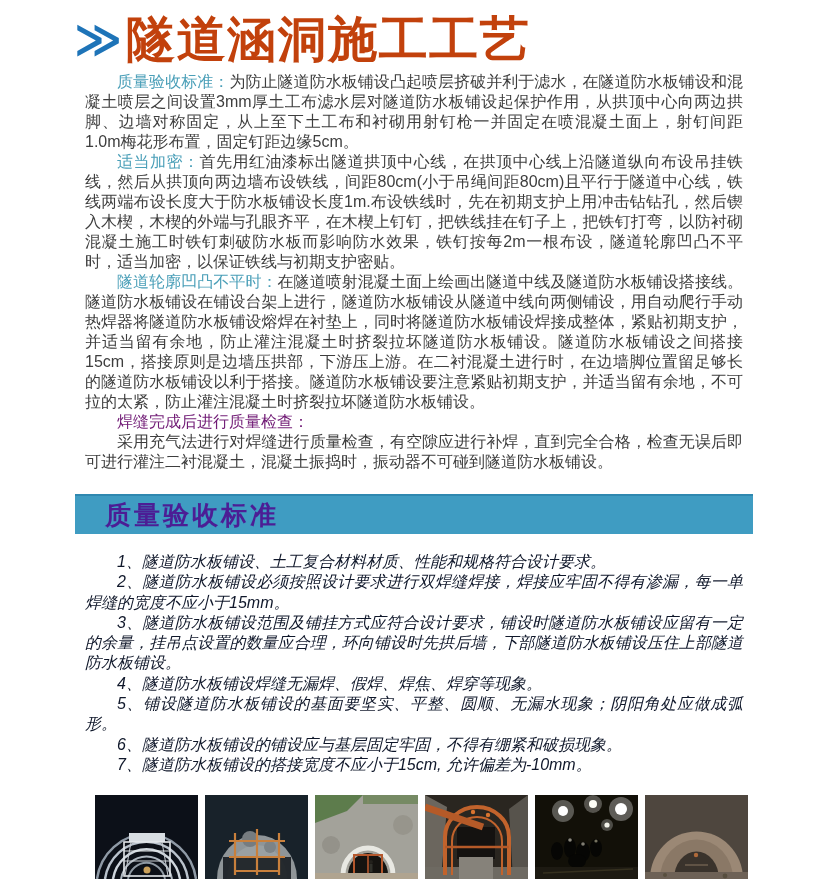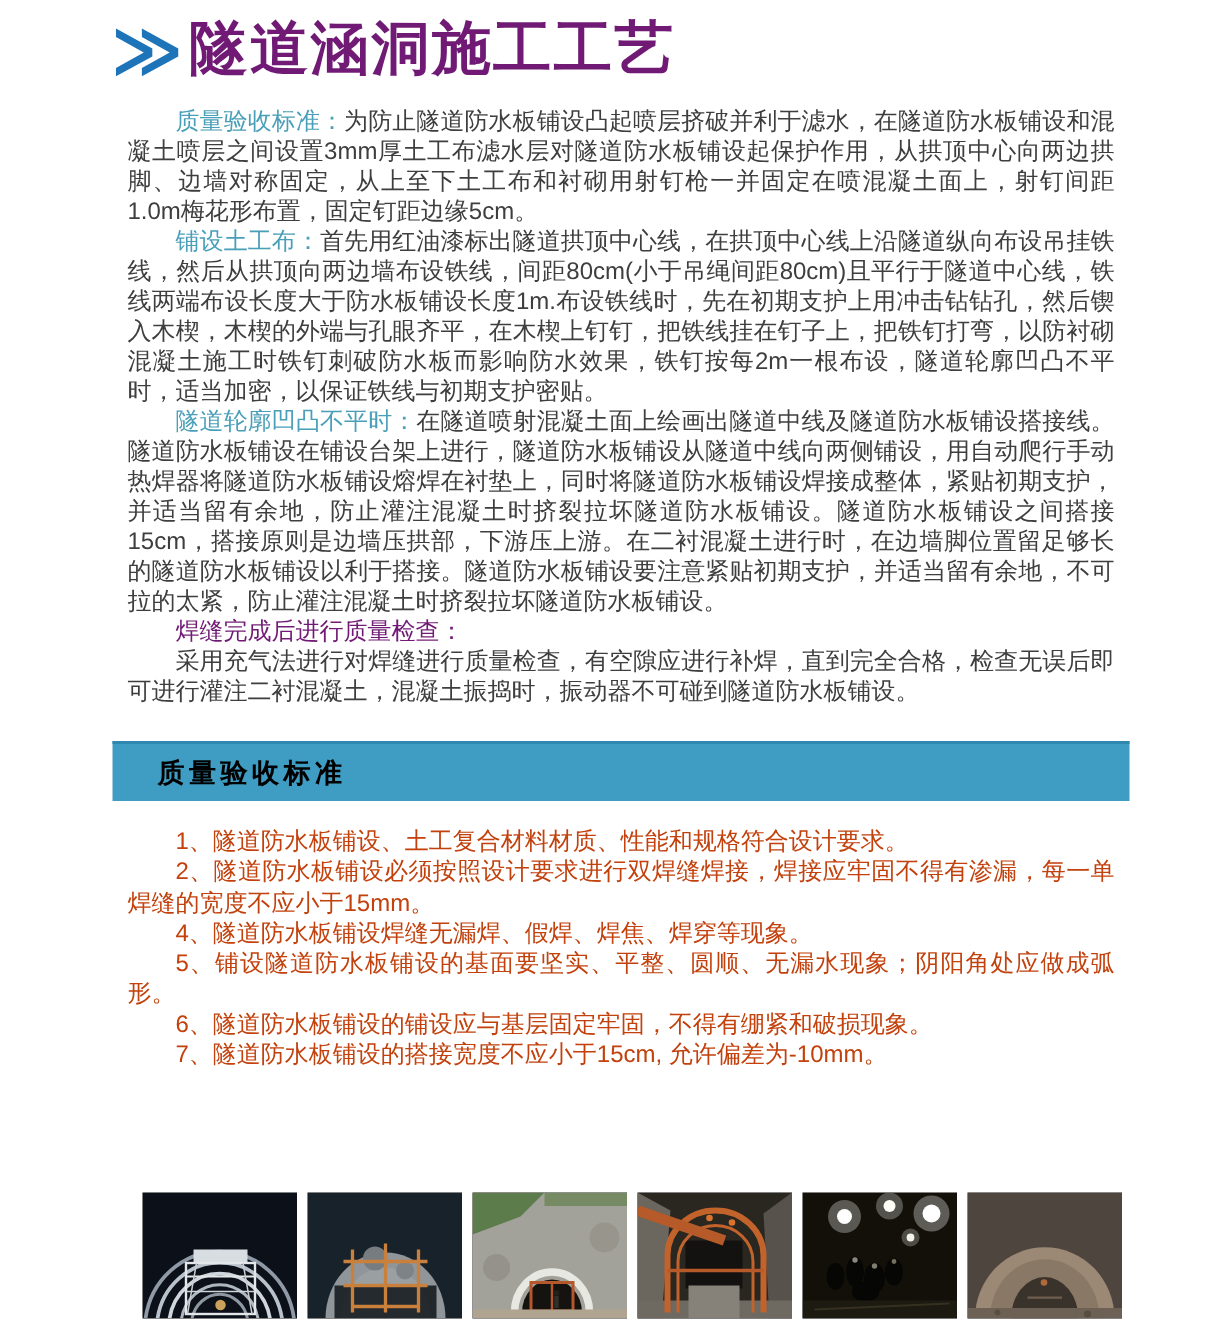--- a/index.html
+++ b/index.html
@@ -3,66 +3,67 @@
 <meta charset="utf-8">
 <style>
   html,body{margin:0;padding:0;background:#ffffff;}
   .page{
     position:relative;width:818px;height:894px;background:#ffffff;overflow:hidden;
     font-family:"Liberation Sans","DejaVu Sans",sans-serif;
   }
   
   .title-row{position:absolute;left:74px;top:10px;display:flex;align-items:center;}
   .chev{color:#1e74b8;font-size:46px;font-weight:700;line-height:1;margin-right:8px;letter-spacing:-4px;}
-  .title{margin:0;color:#701a75;font-size:39px;font-weight:700;letter-spacing:1.5px;line-height:1.2;}
+  .title{margin:0;color:#c2410c;font-size:49px;font-weight:700;letter-spacing:1.5px;line-height:1.2;}
   
   .content{position:absolute;left:85px;top:72px;width:658px;color:#3e3e3e;
     font-size:16px;line-height:20px;text-align:justify;}
   .content p{margin:0;text-indent:2em;}
   .lead{color:#4a9fb8;}
   .lead-line{color:#701a75;}
   
   .banner{position:absolute;left:75px;top:494px;width:678px;height:40px;
     background:#3f9cc2;border-top:2px solid #2f88b0;box-sizing:border-box;
     display:flex;align-items:center;}
-  .banner-text{color:#000000;font-size:18px;font-weight:700;letter-spacing:3px;margin-left:30px;}
+  .banner-text{color:#4c1d95;font-size:26px;font-weight:700;letter-spacing:3px;margin-left:30px;}
   
-  .standards{position:absolute;left:85px;top:552px;width:658px;color:#c2410c;
-    font-size:16px;line-height:20.3px;text-align:justify;}
+  .standards{position:absolute;left:85px;top:552px;width:658px;color:#0f172a;
+    font-size:16px;line-height:20.3px;text-align:justify;font-style:italic;}
   .standards p{margin:0;text-indent:2em;}
   
   .photos{position:absolute;left:95px;top:795px;display:flex;gap:7px;}
   .photo{width:103px;height:84px;overflow:hidden;background:#222;}
   .photo svg{display:block;}
 </style>
 </head>
 <body>
 
 <div class="page">
 
   <header class="title-row">
     <span class="chev">≫</span>
     <h1 class="title">隧道涵洞施工工艺</h1>
   </header>
 
   <main class="content">
     <p><span class="lead">质量验收标准：</span><span>为防止隧道防水板铺设凸起喷层挤破并利于滤水，在隧道防水板铺设和混凝土喷层之间设置3mm厚土工布滤水层对隧道防水板铺设起保护作用，从拱顶中心向两边拱脚、边墙对称固定，从上至下土工布和衬砌用射钉枪一并固定在喷混凝土面上，射钉间距1.0m梅花形布置，固定钉距边缘5cm。</span></p>
-    <p><span class="lead">铺设土工布：</span><span>首先用红油漆标出隧道拱顶中心线，在拱顶中心线上沿隧道纵向布设吊挂铁线，然后从拱顶向两边墙布设铁线，间距80cm(小于吊绳间距80cm)且平行于隧道中心线，铁线两端布设长度大于防水板铺设长度1m.布设铁线时，先在初期支护上用冲击钻钻孔，然后锲入木楔，木楔的外端与孔眼齐平，在木楔上钉钉，把铁线挂在钉子上，把铁钉打弯，以防衬砌混凝土施工时铁钉刺破防水板而影响防水效果，铁钉按每2m一根布设，隧道轮廓凹凸不平时，适当加密，以保证铁线与初期支护密贴。</span></p>
+    <p><span class="lead">适当加密：</span><span>首先用红油漆标出隧道拱顶中心线，在拱顶中心线上沿隧道纵向布设吊挂铁线，然后从拱顶向两边墙布设铁线，间距80cm(小于吊绳间距80cm)且平行于隧道中心线，铁线两端布设长度大于防水板铺设长度1m.布设铁线时，先在初期支护上用冲击钻钻孔，然后锲入木楔，木楔的外端与孔眼齐平，在木楔上钉钉，把铁线挂在钉子上，把铁钉打弯，以防衬砌混凝土施工时铁钉刺破防水板而影响防水效果，铁钉按每2m一根布设，隧道轮廓凹凸不平时，适当加密，以保证铁线与初期支护密贴。</span></p>
     <p><span class="lead">隧道轮廓凹凸不平时：</span><span>在隧道喷射混凝土面上绘画出隧道中线及隧道防水板铺设搭接线。隧道防水板铺设在铺设台架上进行，隧道防水板铺设从隧道中线向两侧铺设，用自动爬行手动热焊器将隧道防水板铺设熔焊在衬垫上，同时将隧道防水板铺设焊接成整体，紧贴初期支护，并适当留有余地，防止灌注混凝土时挤裂拉坏隧道防水板铺设。隧道防水板铺设之间搭接15cm，搭接原则是边墙压拱部，下游压上游。在二衬混凝土进行时，在边墙脚位置留足够长的隧道防水板铺设以利于搭接。隧道防水板铺设要注意紧贴初期支护，并适当留有余地，不可拉的太紧，防止灌注混凝土时挤裂拉坏隧道防水板铺设。</span></p>
     <p class="lead-line">焊缝完成后进行质量检查：</p>
     <p>采用充气法进行对焊缝进行质量检查，有空隙应进行补焊，直到完全合格，检查无误后即可进行灌注二衬混凝土，混凝土振捣时，振动器不可碰到隧道防水板铺设。</p>
   </main>
 
   <div class="banner">
     <span class="banner-text">质量验收标准</span>
   </div>
 
   <section class="standards">
     <p>1、隧道防水板铺设、土工复合材料材质、性能和规格符合设计要求。</p>
     <p>2、隧道防水板铺设必须按照设计要求进行双焊缝焊接，焊接应牢固不得有渗漏，每一单焊缝的宽度不应小于15mm。</p>
+    <p>3、隧道防水板铺设范围及铺挂方式应符合设计要求，铺设时隧道防水板铺设应留有一定的余量，挂吊点设置的数量应合理，环向铺设时先拱后墙，下部隧道防水板铺设压住上部隧道防水板铺设。</p>
     <p>4、隧道防水板铺设焊缝无漏焊、假焊、焊焦、焊穿等现象。</p>
     <p>5、铺设隧道防水板铺设的基面要坚实、平整、圆顺、无漏水现象；阴阳角处应做成弧形。</p>
     <p>6、隧道防水板铺设的铺设应与基层固定牢固，不得有绷紧和破损现象。</p>
     <p>7、隧道防水板铺设的搭接宽度不应小于15cm, 允许偏差为-10mm。</p>
   </section>
 
   <div class="photos">
 
     <div class="photo">
       <svg width="103" height="84" viewBox="0 0 103 84">

